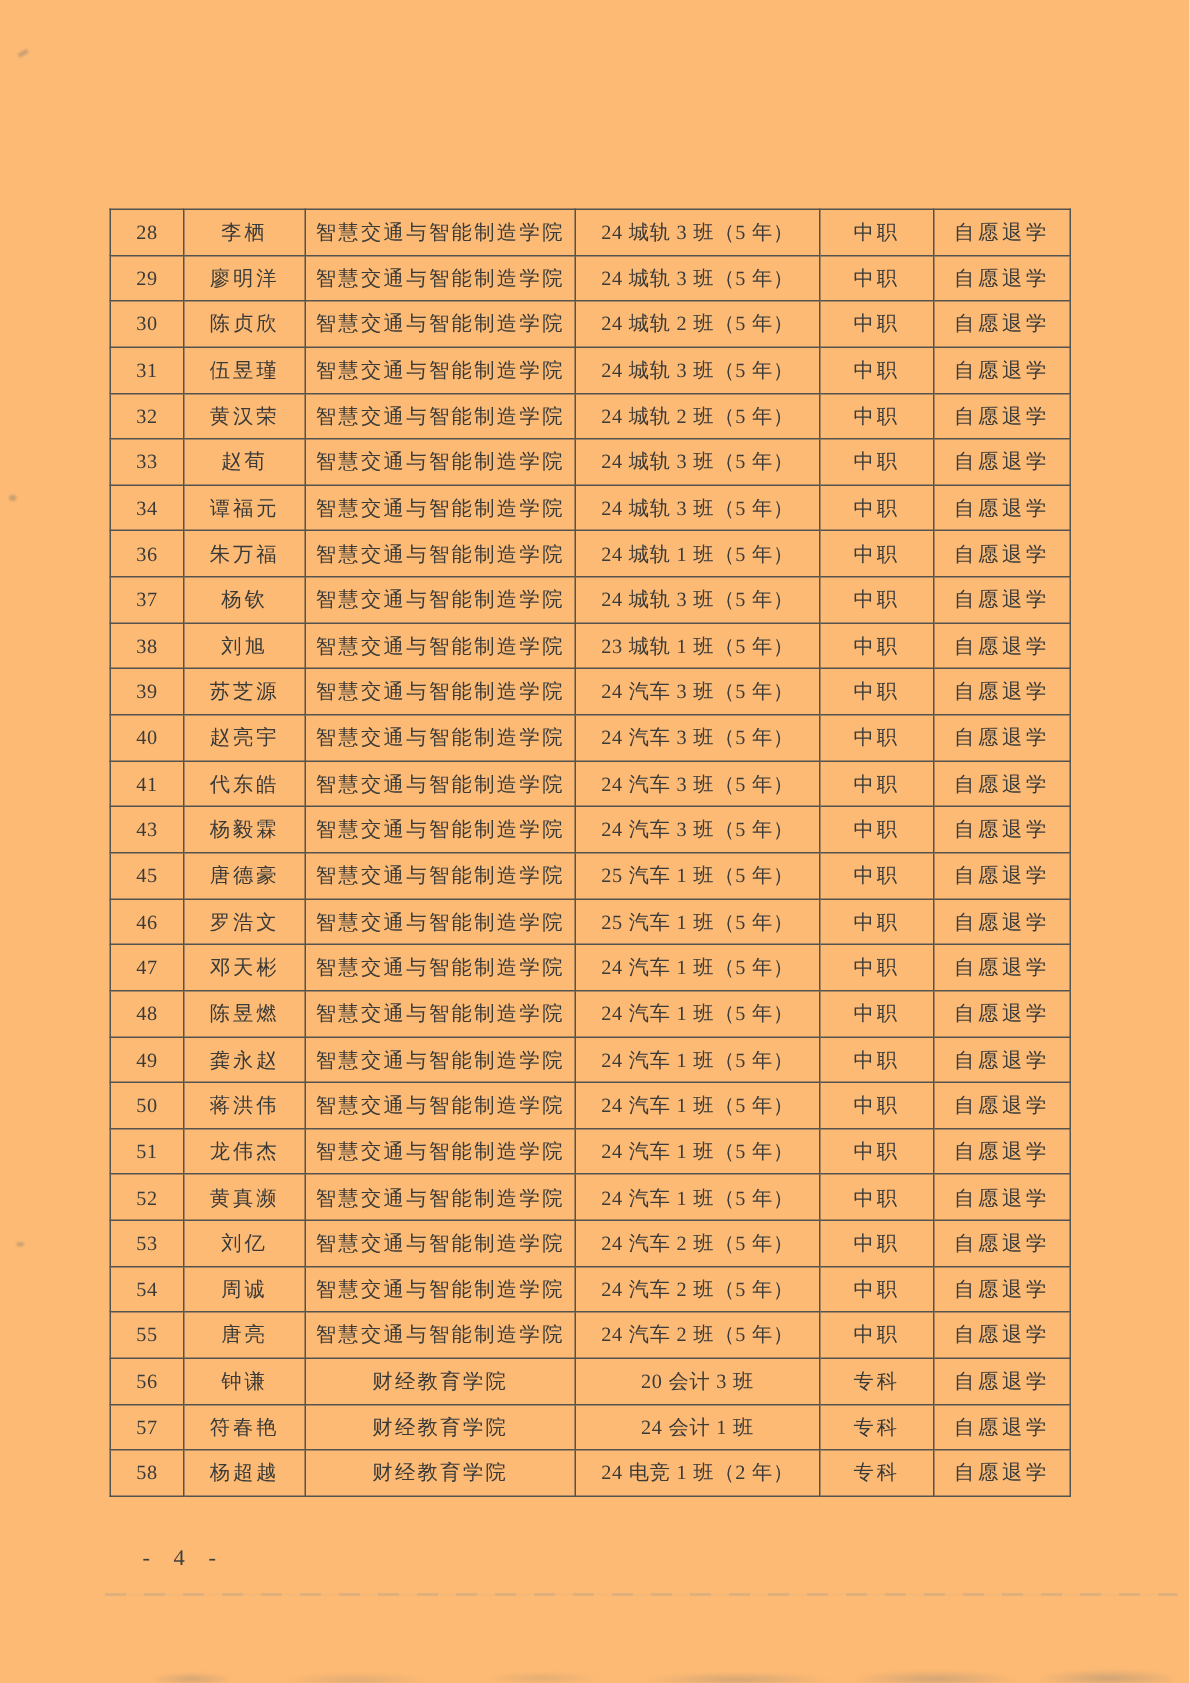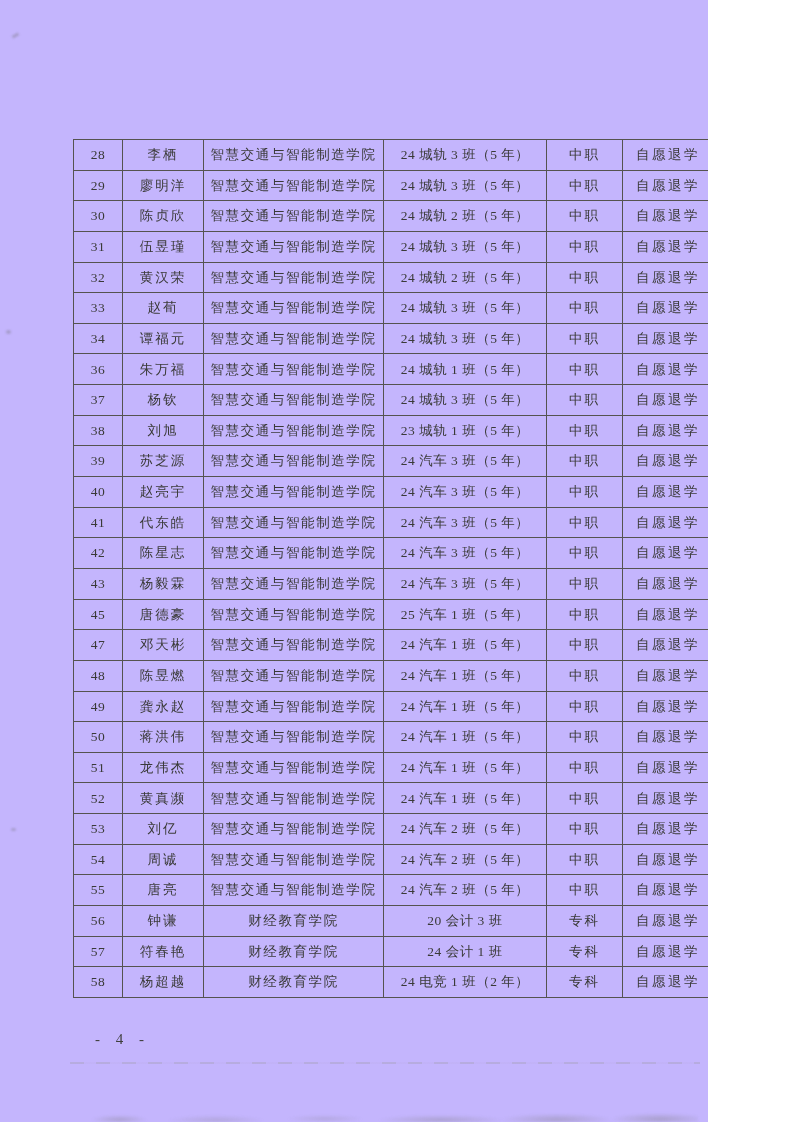--- a/index.html
+++ b/index.html
@@ -2,23 +2,23 @@
 <html><head>
 <meta charset="utf-8">
 <style>
   html, body {
     margin: 0;
     padding: 0;
     background: #ffffff;
   }
   .page {
     position: relative;
-    width: 708px;
+    width: 793px;
     height: 1122px;
-    background: #c4b5fd;
+    background: #fdba74;
     overflow: hidden;
     font-family: "Liberation Serif", "DejaVu Serif", serif;
     color: #333333;
   }
   
   table.doc-table {
     position: absolute;
     left: 73px;
     top: 139px;
     width: 640px;
@@ -199,38 +199,38 @@
         </tr>
         <tr>
           <td class="col-serial">41</td>
           <td class="col-name">代东皓</td>
           <td class="col-college">智慧交通与智能制造学院</td>
           <td class="col-class">24 汽车 3 班（5 年）</td>
           <td class="col-level">中职</td>
           <td class="col-status">自愿退学</td>
         </tr>
         <tr>
-          <td class="col-serial">42</td>
-          <td class="col-name">陈星志</td>
-          <td class="col-college">智慧交通与智能制造学院</td>
-          <td class="col-class">24 汽车 3 班（5 年）</td>
-          <td class="col-level">中职</td>
-          <td class="col-status">自愿退学</td>
-        </tr>
-        <tr>
           <td class="col-serial">43</td>
           <td class="col-name">杨毅霖</td>
           <td class="col-college">智慧交通与智能制造学院</td>
           <td class="col-class">24 汽车 3 班（5 年）</td>
           <td class="col-level">中职</td>
           <td class="col-status">自愿退学</td>
         </tr>
         <tr>
           <td class="col-serial">45</td>
           <td class="col-name">唐德豪</td>
+          <td class="col-college">智慧交通与智能制造学院</td>
+          <td class="col-class">25 汽车 1 班（5 年）</td>
+          <td class="col-level">中职</td>
+          <td class="col-status">自愿退学</td>
+        </tr>
+        <tr>
+          <td class="col-serial">46</td>
+          <td class="col-name">罗浩文</td>
           <td class="col-college">智慧交通与智能制造学院</td>
           <td class="col-class">25 汽车 1 班（5 年）</td>
           <td class="col-level">中职</td>
           <td class="col-status">自愿退学</td>
         </tr>
         <tr>
           <td class="col-serial">47</td>
           <td class="col-name">邓天彬</td>
           <td class="col-college">智慧交通与智能制造学院</td>
           <td class="col-class">24 汽车 1 班（5 年）</td>

